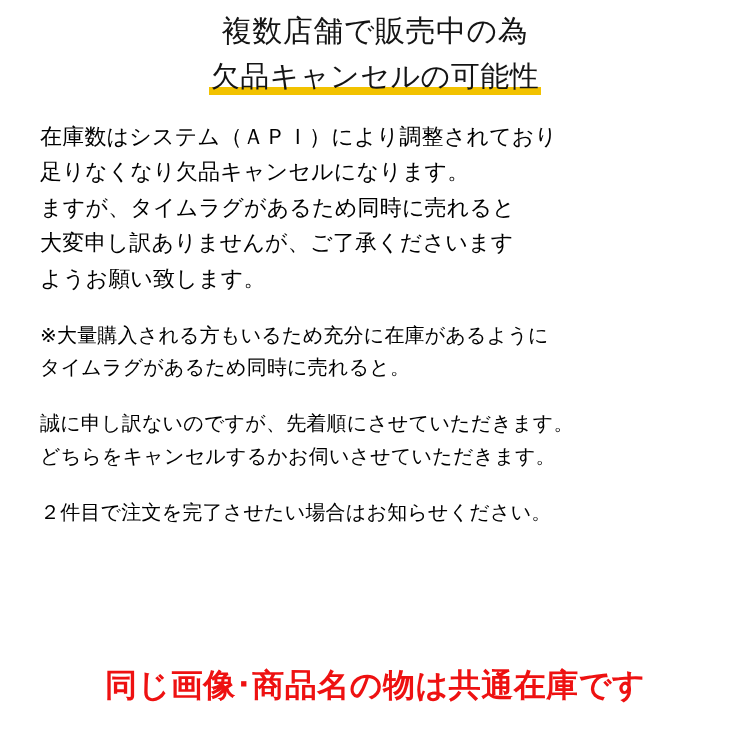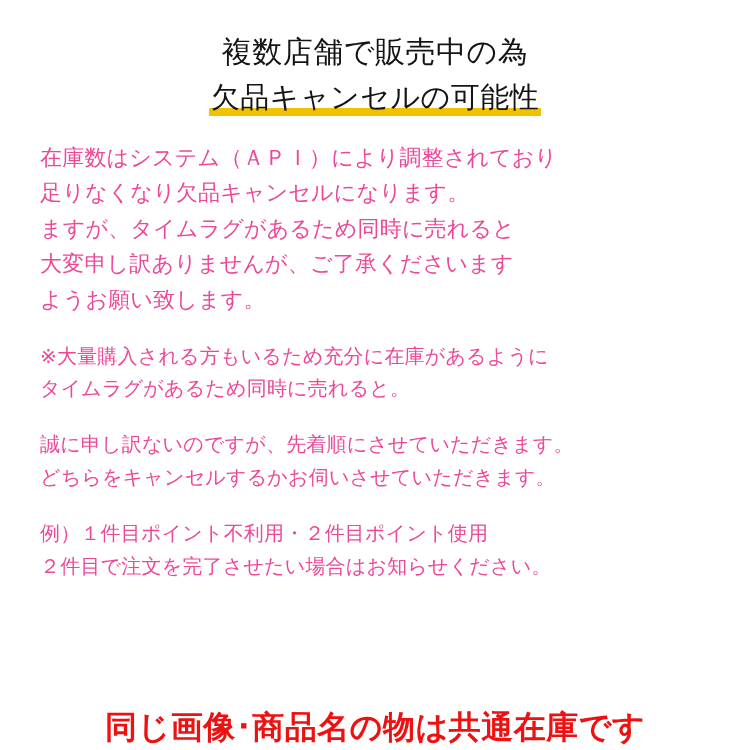--- a/index.html
+++ b/index.html
@@ -17,21 +17,21 @@
   .page {
     position: relative;
     width: 750px;
     height: 750px;
     box-sizing: border-box;
   }
 
   
   .heading {
     text-align: center;
-    padding-top: 30px;
+    padding-top: 9px;
   }
   .heading-line1 {
     font-size: 30px;
     line-height: 1.45;
     letter-spacing: 0.5px;
     color: #141414;
     font-weight: 400;
   }
   .heading-line2-wrap {
     display: inline-block;
@@ -58,41 +58,41 @@
   }
 
   
   .body-area {
     padding: 0 40px;
     margin-top: 22px;
   }
   .para {
     font-size: 22px;
     line-height: 1.62;
-    color: #ec4899;
+    color: #000000;
     letter-spacing: 0.2px;
   }
   .para.small {
     font-size: 20px;
   }
   .para-gap-1 { margin-top: 0; }
   .para-gap-2 { margin-top: 22px; }
   .para-gap-3 { margin-top: 24px; }
   .para-gap-4 { margin-top: 24px; }
   .line { display: block; white-space: nowrap; }
 
   
   .footer {
     position: absolute;
     left: 0;
     right: 0;
     bottom: 0;
     height: 86px;
     display: flex;
-    align-items: flex-end;
+    align-items: flex-start;
     justify-content: center;
   }
   .footer-text {
     color: #ee1111;
     font-size: 32px;
     font-weight: 700;
     letter-spacing: 0.5px;
     white-space: nowrap;
   }
 </style>
@@ -123,21 +123,20 @@
       <span class="line">※大量購入される方もいるため充分に在庫があるように</span>
       <span class="line">タイムラグがあるため同時に売れると。</span>
     </div>
 
     <div class="para small para-gap-3">
       <span class="line">誠に申し訳ないのですが、先着順にさせていただきます。</span>
       <span class="line">どちらをキャンセルするかお伺いさせていただきます。</span>
     </div>
 
     <div class="para small para-gap-4">
-      <span class="line">例）１件目ポイント不利用・２件目ポイント使用</span>
       <span class="line">２件目で注文を完了させたい場合はお知らせください。</span>
     </div>
 
   </div>
 
   <div class="footer">
     <div class="footer-text">同じ画像･商品名の物は共通在庫です</div>
   </div>
 
 </div>

